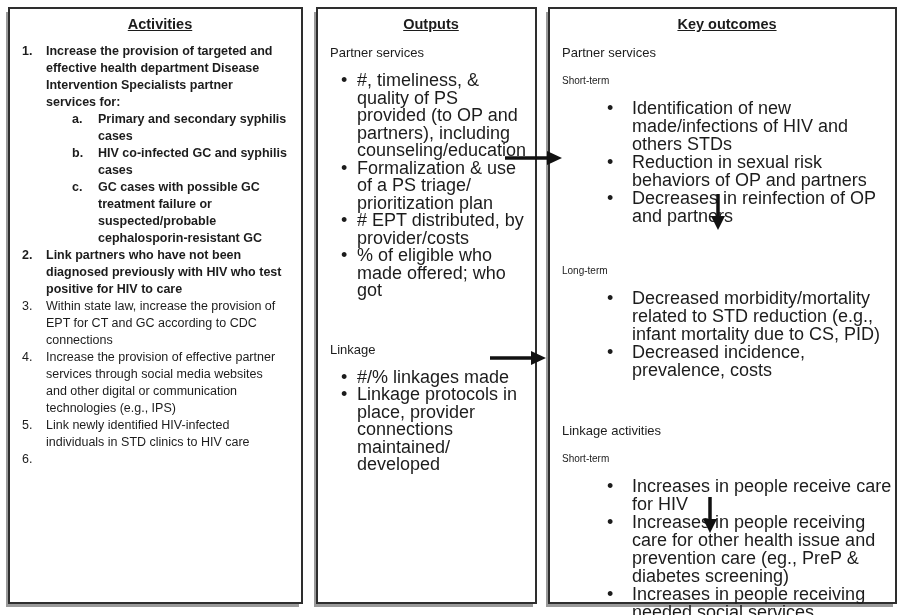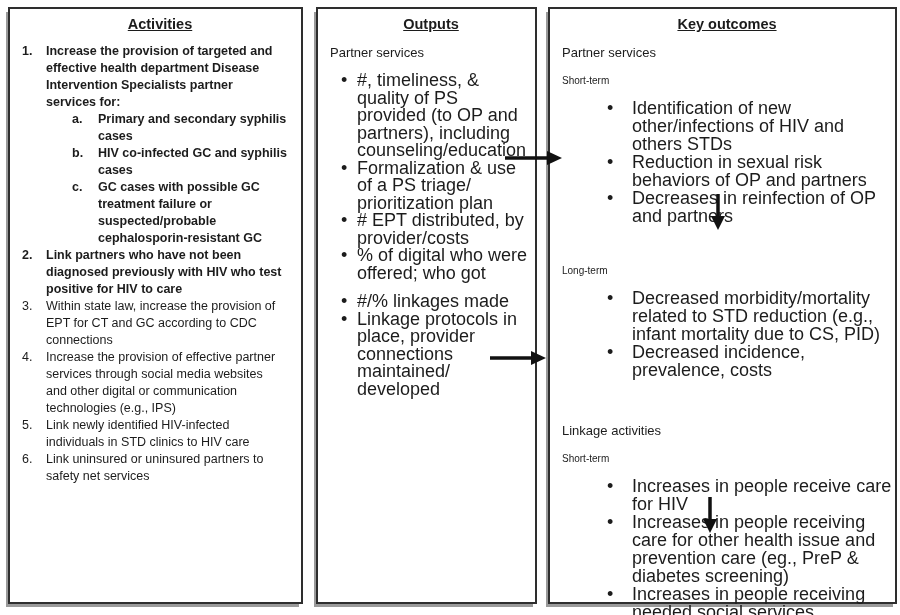--- a/index.html
+++ b/index.html
@@ -98,21 +98,20 @@
   <div class="act-item">
     <span class="num">4.</span>
     <span class="txt">Increase the provision of effective partner services through social media websites and other digital or communication technologies (e.g., IPS)</span>
   </div>
   <div class="act-item">
     <span class="num">5.</span>
     <span class="txt">Link newly identified HIV-infected individuals in STD clinics to HIV care</span>
   </div>
   <div class="act-item">
     <span class="num">6.</span>
-    <span class="txt">Link uninsured or uninsured partners to safety net services</span>
   </div>
 </div>
 
 <div class="box" id="box-outputs">
   <div class="box-title">Outputs</div>
 
   <div class="section-label">Partner services</div>
   <div class="bullets">
     <div class="bullet-row">
       <span class="dot"></span>
@@ -121,24 +120,25 @@
     <div class="bullet-row">
       <span class="dot"></span>
       <span class="txt">Formalization &amp; use of a PS triage/ prioritization plan</span>
     </div>
     <div class="bullet-row">
       <span class="dot"></span>
       <span class="txt"># EPT distributed, by provider/costs</span>
     </div>
     <div class="bullet-row">
       <span class="dot"></span>
-      <span class="txt">% of digital who were offered; who got</span>
-    </div>
-  </div>
-
+      <span class="txt">% of eligible who made offered; who got</span>
+    </div>
+  </div>
+
+  <div class="section-label section-linkage">Linkage</div>
   <div class="bullets">
     <div class="bullet-row">
       <span class="dot"></span>
       <span class="txt">#/% linkages made</span>
     </div>
     <div class="bullet-row">
       <span class="dot"></span>
       <span class="txt">Linkage protocols in place, provider connections maintained/ developed</span>
     </div>
   </div>
@@ -146,21 +146,21 @@
 
 <div class="box" id="box-outcomes">
   <div class="box-title">Key outcomes</div>
 
   <div class="section-label">Partner services</div>
 
   <div class="term-label">Short-term</div>
   <div class="bullets">
     <div class="bullet-row">
       <span class="dot"></span>
-      <span class="txt">Identification of new other/infections of HIV and others STDs</span>
+      <span class="txt">Identification of new made/infections of HIV and others STDs</span>
     </div>
     <div class="bullet-row">
       <span class="dot"></span>
       <span class="txt">Reduction in sexual risk behaviors of OP and partners</span>
     </div>
     <div class="bullet-row">
       <span class="dot"></span>
       <span class="txt">Decreases in reinfection of OP and partners</span>
     </div>
   </div>

